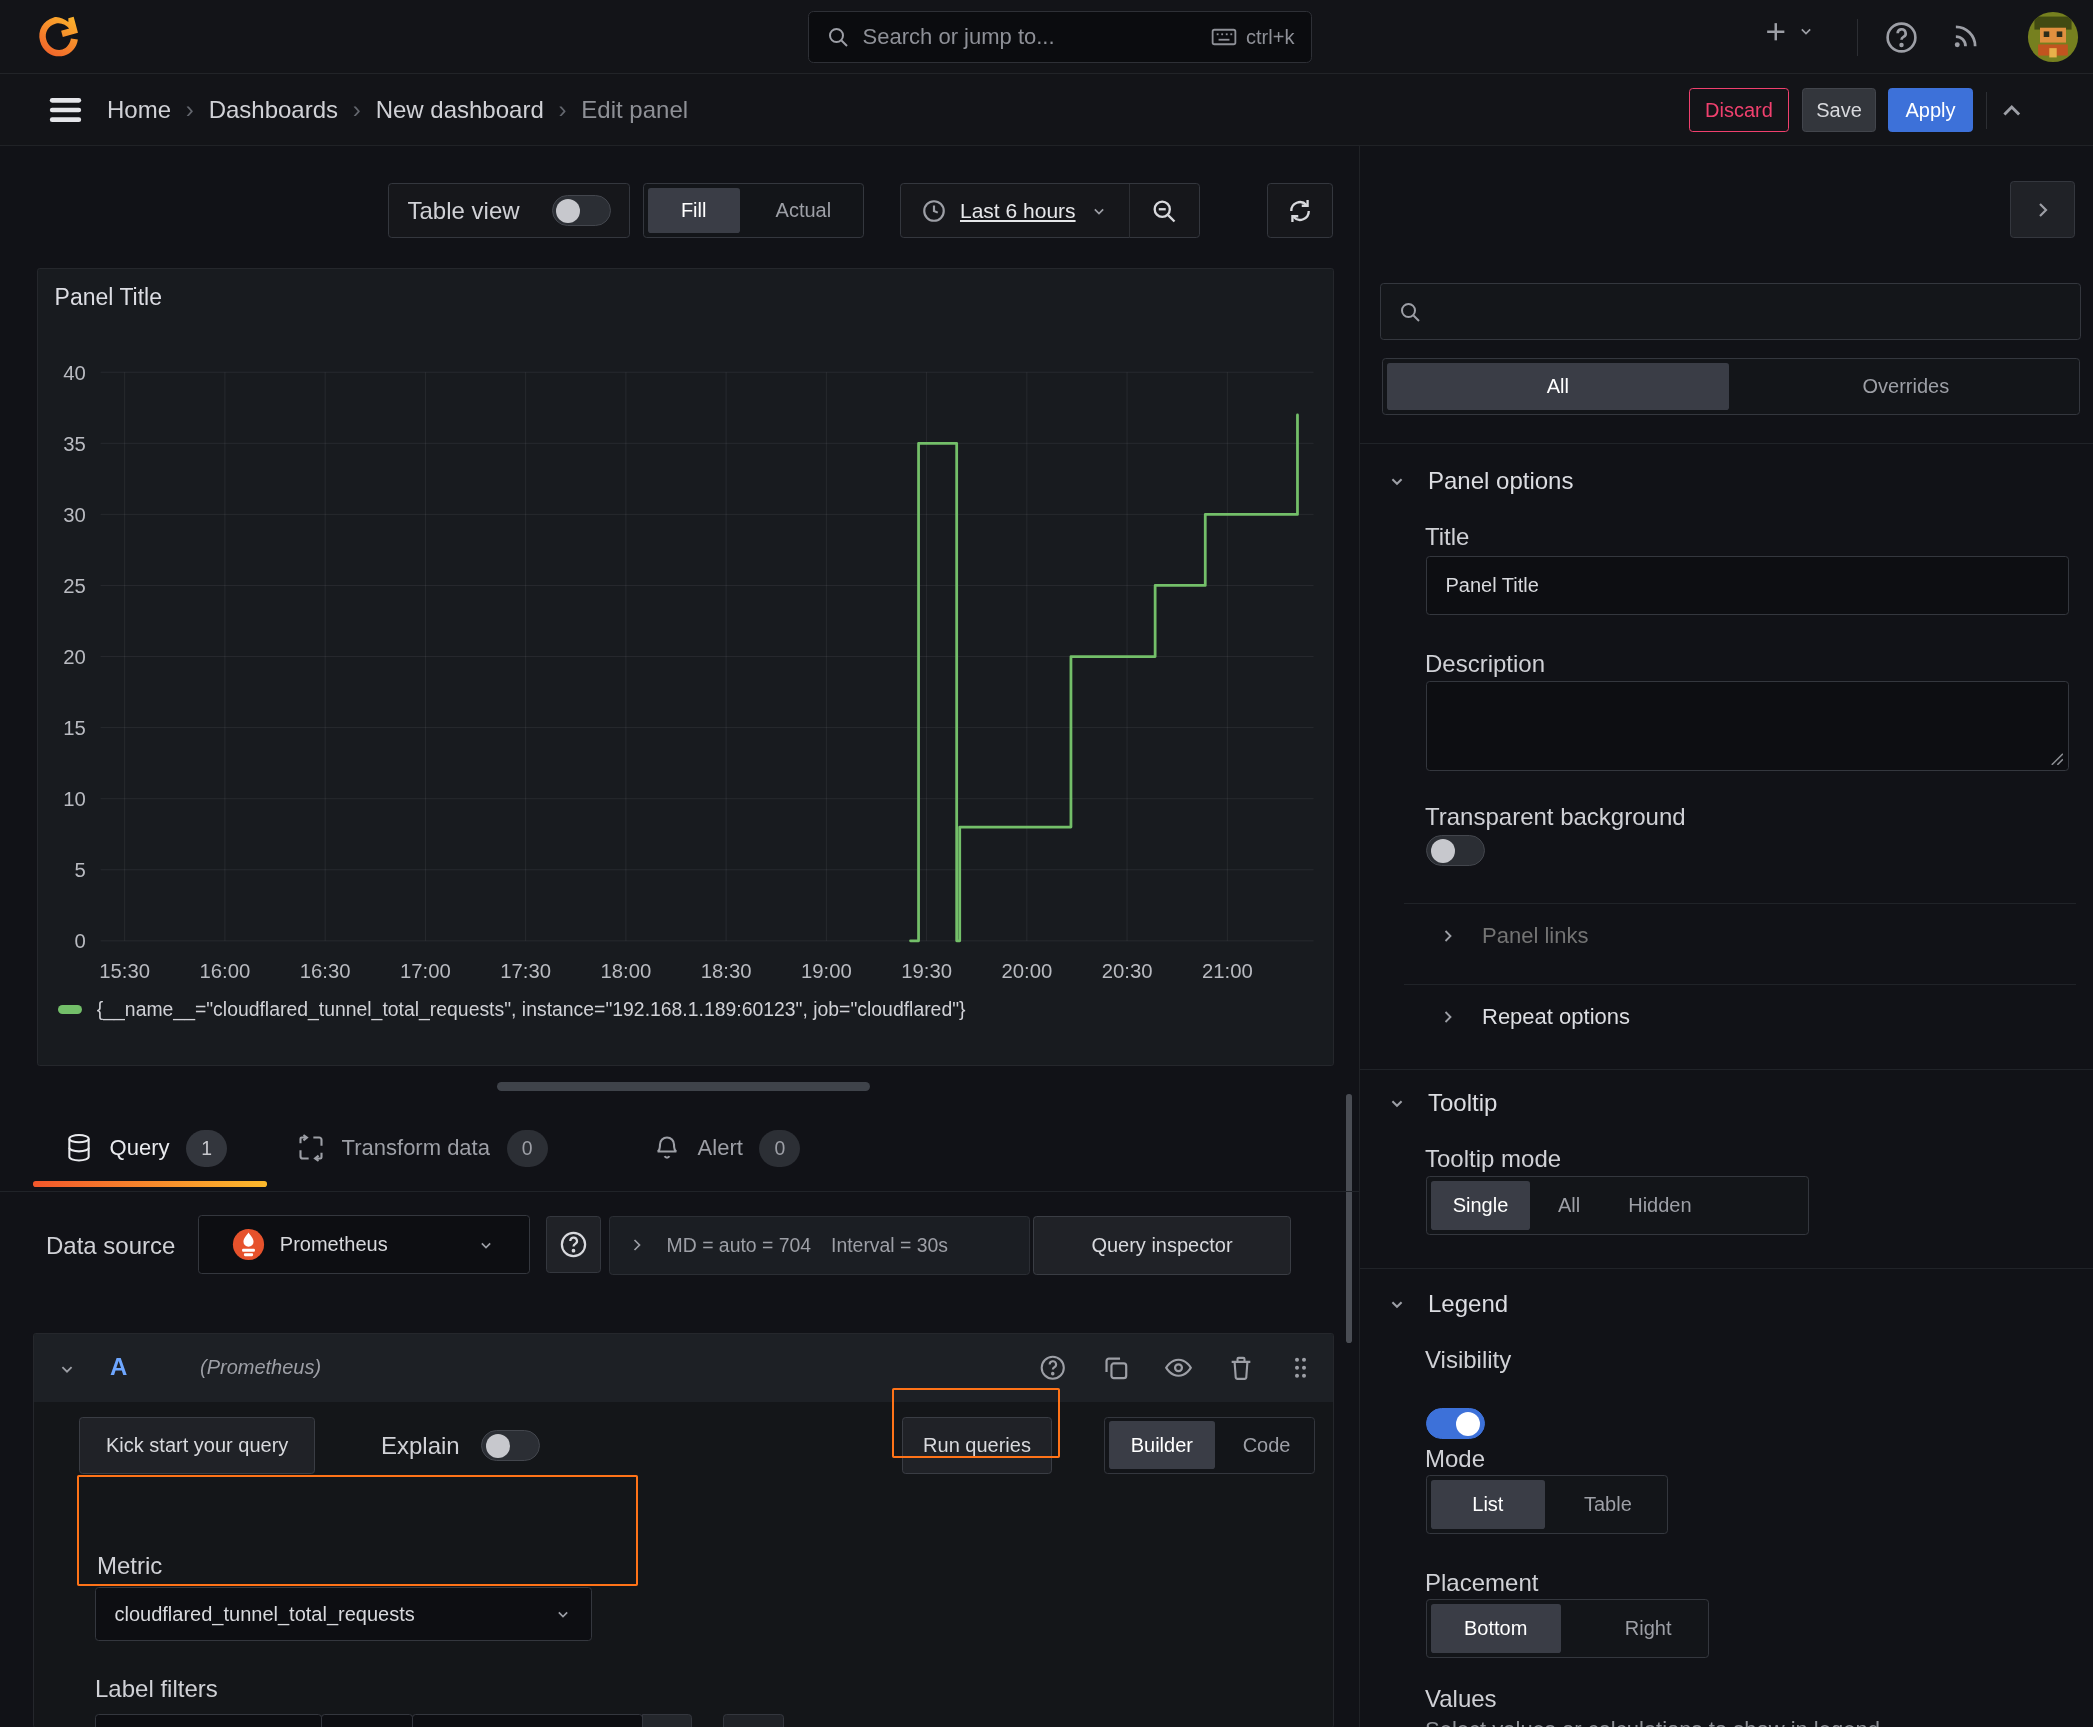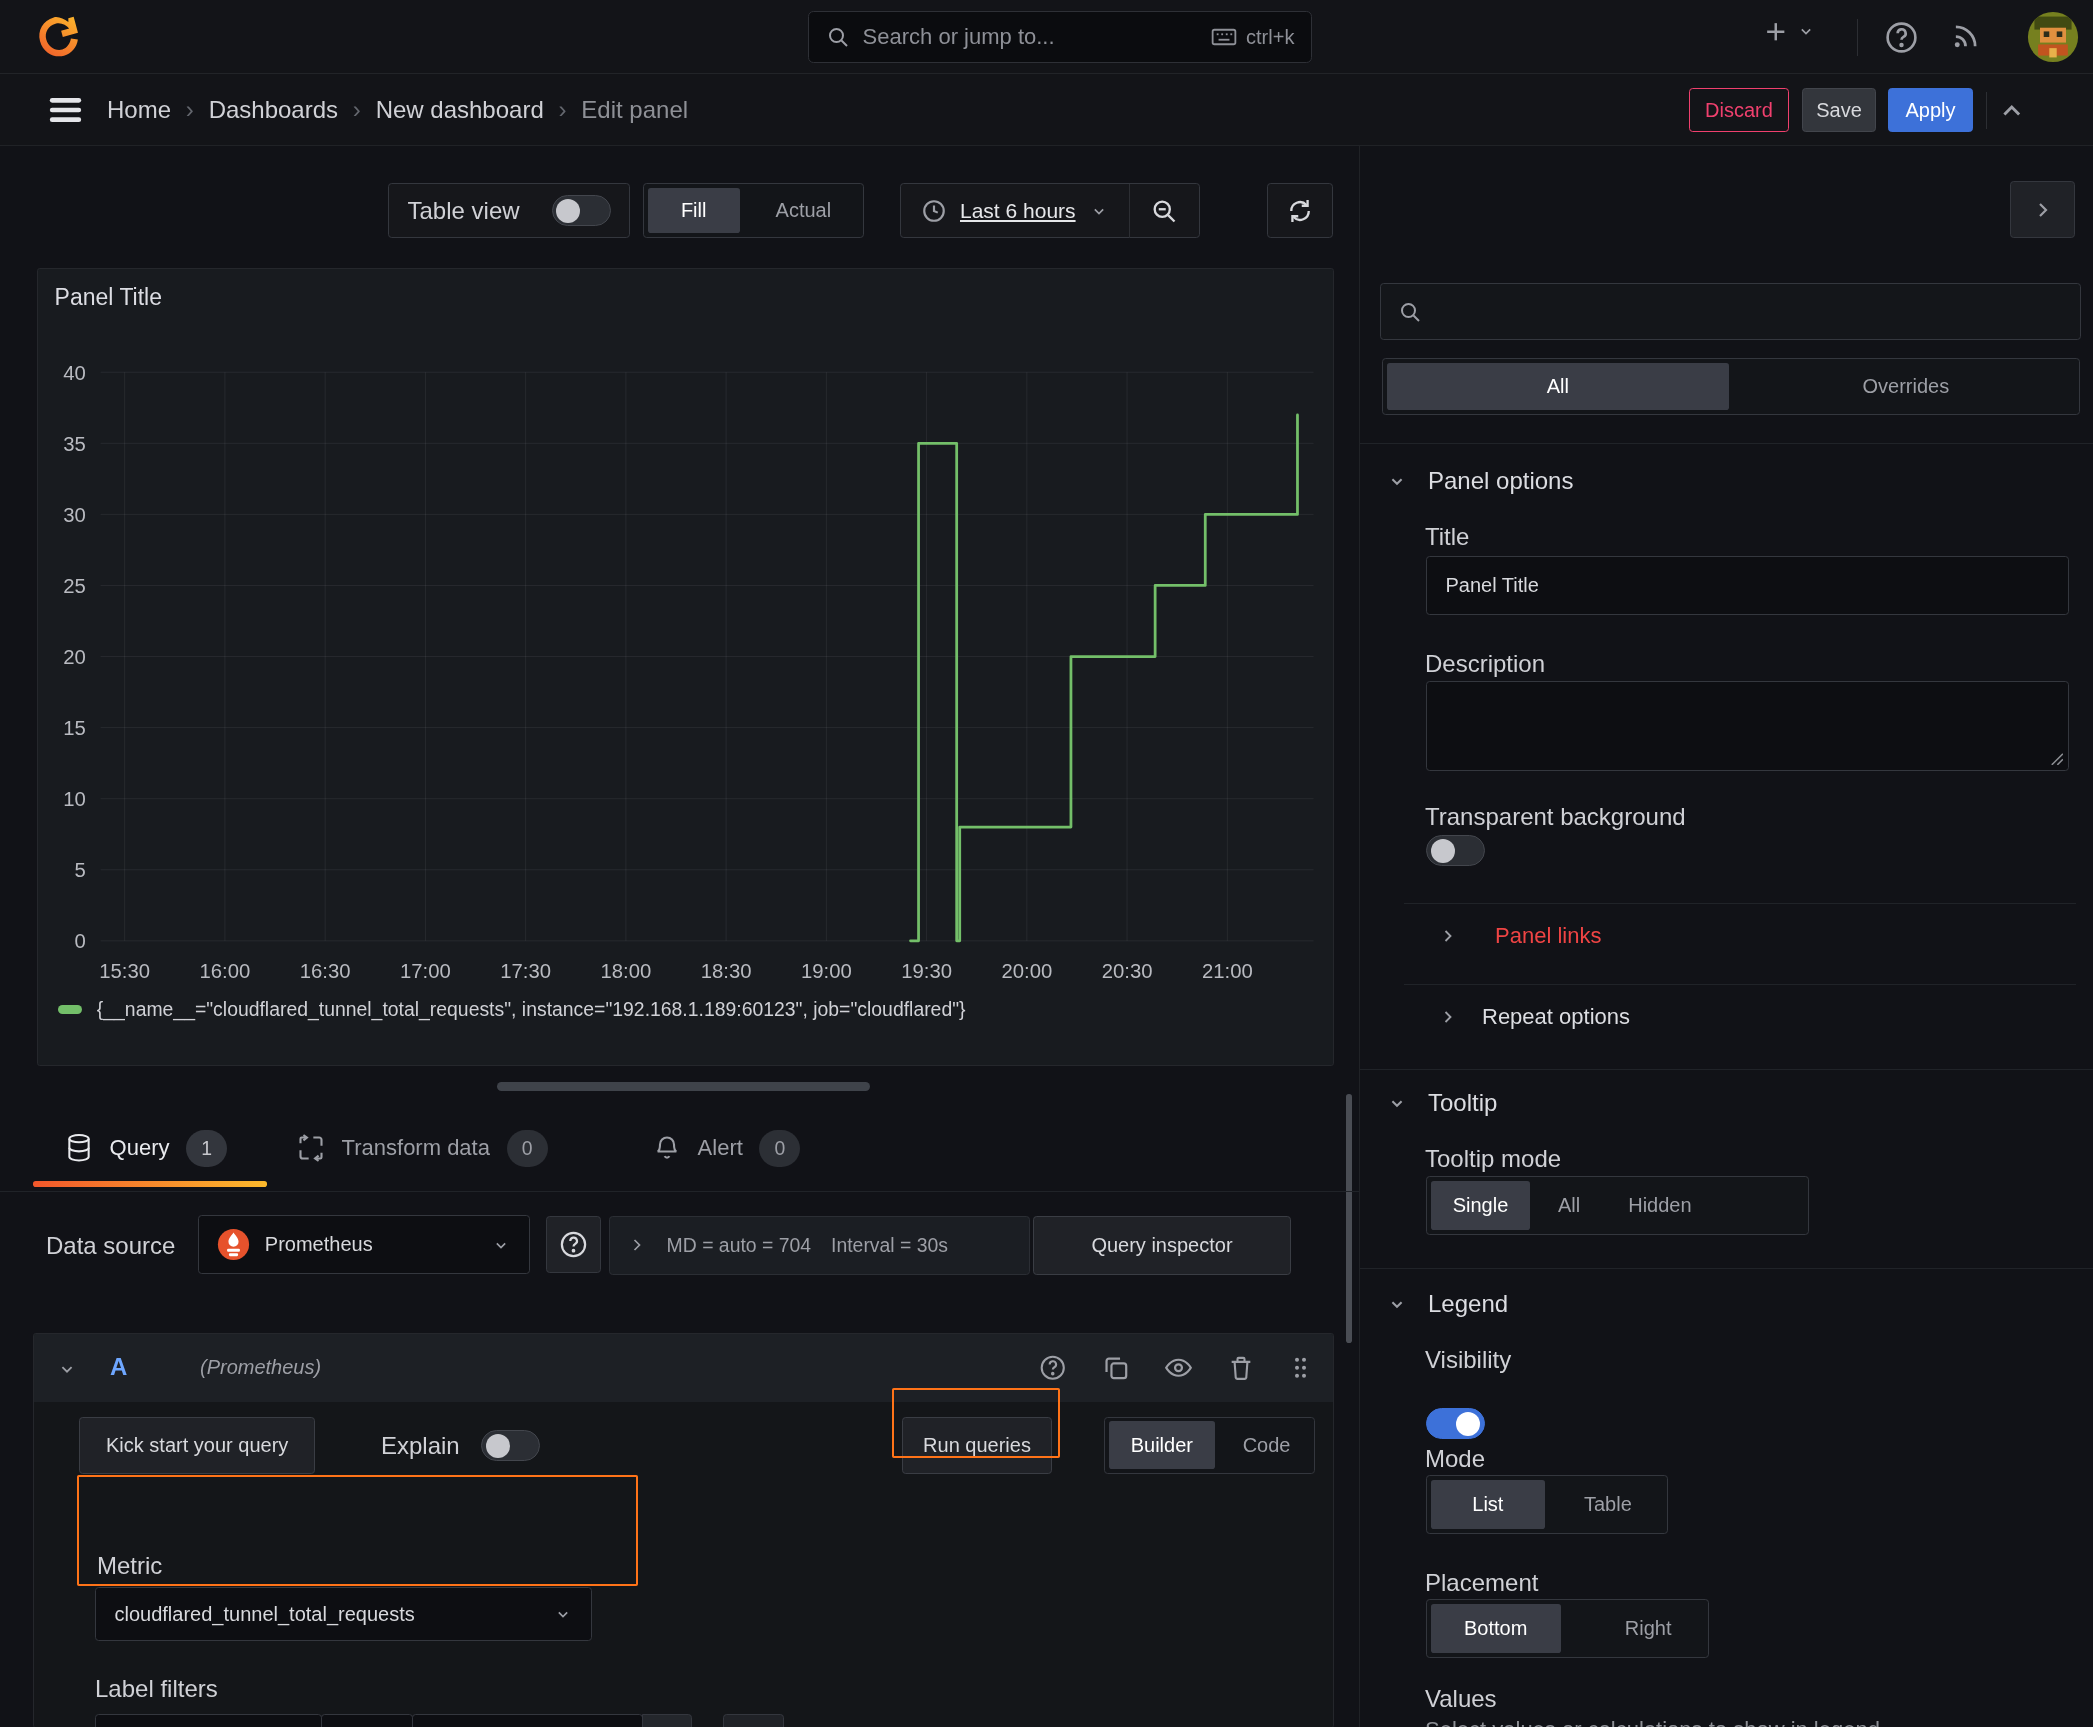--- a/index.html
+++ b/index.html
@@ -306,21 +306,21 @@
         <path d="M10 19a2.2 2.2 0 0 0 4 0"></path>
         </svg>
       <span>Alert</span>
       <span class="badge" style="background:#2c2f35;color:#9d9fa6;">0</span>
     </div>
     <div class="abs tab-underline" style="left:33px;top:68px;width:234px;"></div>
   </div>
 
   <div class="abs row" style="left:0;top:1215px;width:1359px;height:61px;">
     <span class="abs label" style="left:46px;">Data source</span>
-    <div class="abs darkinput row" style="left:198px;top:0;width:332px;height:59px;padding:0 18px;gap:14.8px;">
+    <div class="abs darkinput row" style="left:198px;top:0;width:332px;height:59px;padding:0 33px;gap:14.8px;">
       <svg width="33" height="33" viewBox="0 0 36 36">
         <circle cx="18" cy="18" r="17" fill="#e6522c"></circle>
         <path d="M18 5c2.2 3.5 5.5 6 5.5 10a5.5 5.5 0 0 1-11 0C12.5 11 15.8 8.5 18 5z" fill="#fff"></path>
         <rect x="11" y="22.5" width="14" height="3.4" rx="1.2" fill="#fff"></rect>
         <rect x="13" y="27.5" width="10" height="3.2" rx="1.2" fill="#fff"></rect>
         </svg>
       <span style="flex:1;">Prometheus</span>
       <svg class="icn" width="20" height="20" viewBox="0 0 24 24" fill="none" stroke-width="2">
           <polyline points="7,10 12,15 17,10"></polyline>
         </svg>
@@ -469,21 +469,21 @@
     <span class="abs label" style="left:65px;top:657px;">Transparent background</span>
     <div class="abs toggle" style="left:66px;top:689px;">
         <div class="knob"></div>
       </div>
 
     <div class="abs hr" style="left:44px;top:757px;width:672px;"></div>
     <div class="abs row" style="left:78px;top:777px;gap:24px;">
       <svg class="icn" width="20" height="20" viewBox="0 0 24 24" fill="none" stroke-width="2.2">
           <polyline points="9,6 15,12 9,18"></polyline>
         </svg>
-      <span style="font-size:22px;color:#ef4444;font-weight:500;margin-left:13px;">Panel links</span>
+      <span style="font-size:22px;color:#737373;font-weight:500;">Panel links</span>
     </div>
     <div class="abs hr" style="left:44px;top:838px;width:672px;"></div>
     <div class="abs row" style="left:78px;top:858px;gap:24px;">
       <svg class="icn" width="20" height="20" viewBox="0 0 24 24" fill="none" stroke-width="2.2">
           <polyline points="9,6 15,12 9,18"></polyline>
         </svg>
       <span style="font-size:22px;color:#dcdde2;font-weight:500;">Repeat options</span>
     </div>
 
     <div class="abs hr" style="left:0;top:923px;width:735px;"></div>

